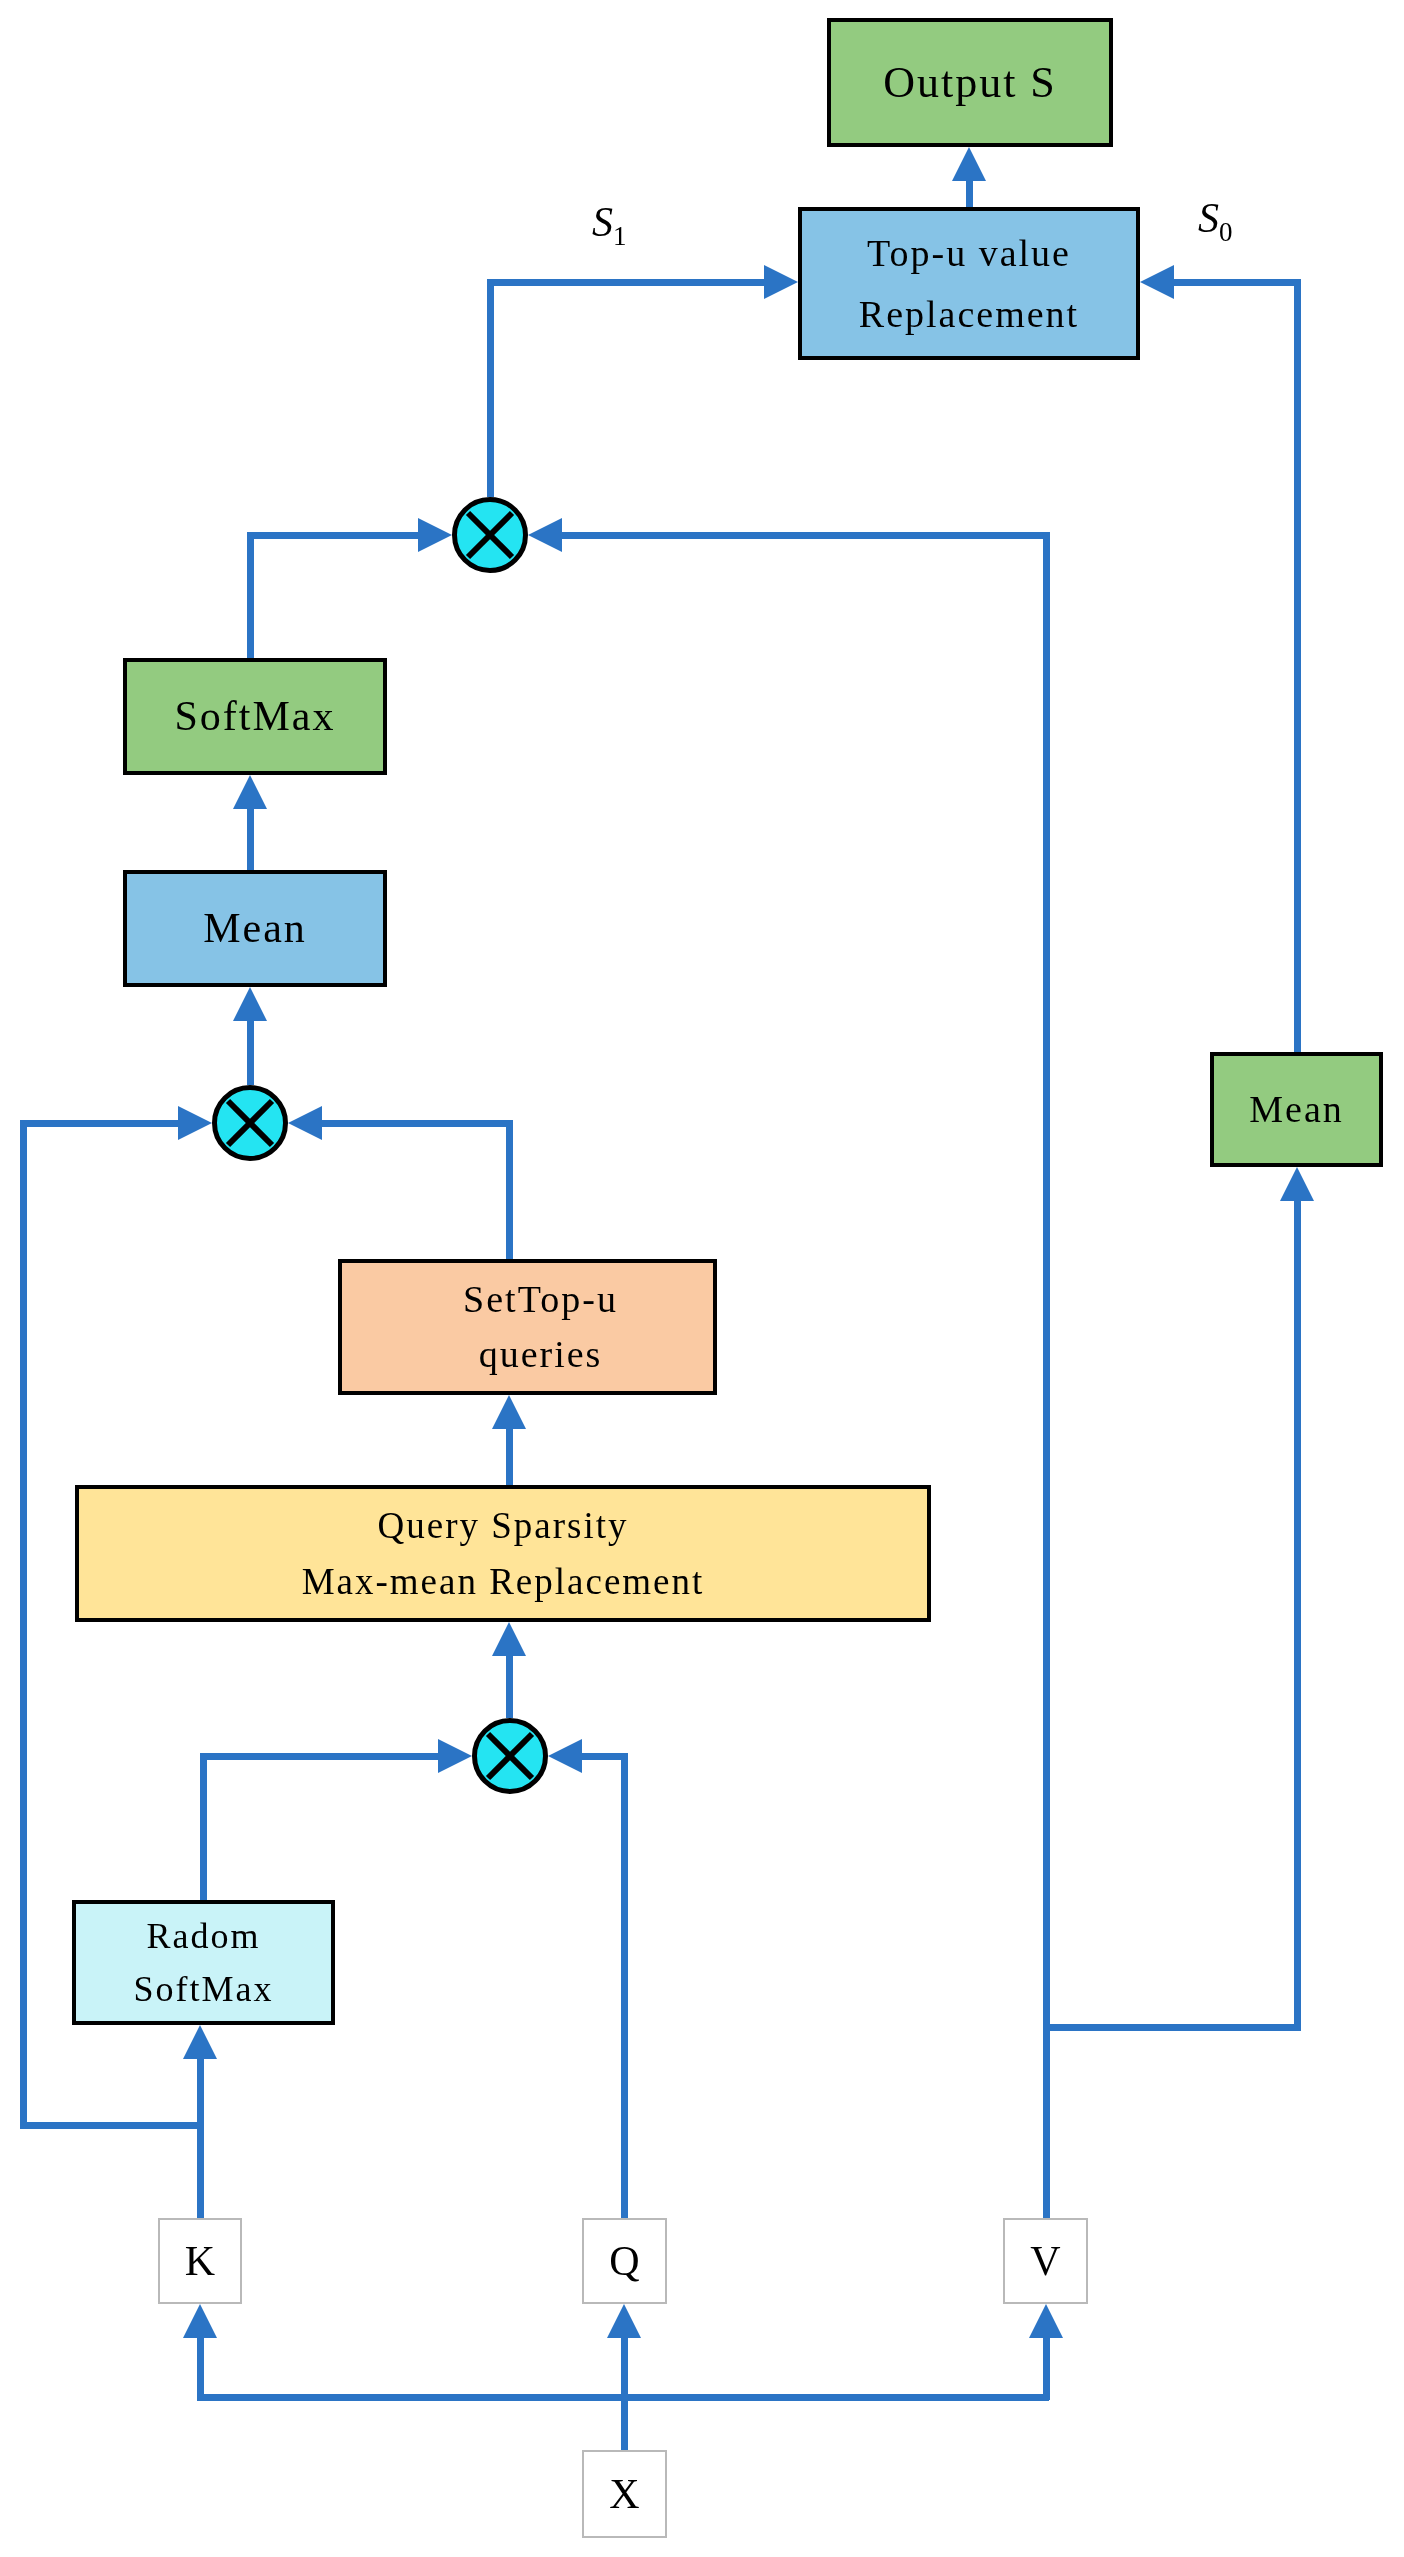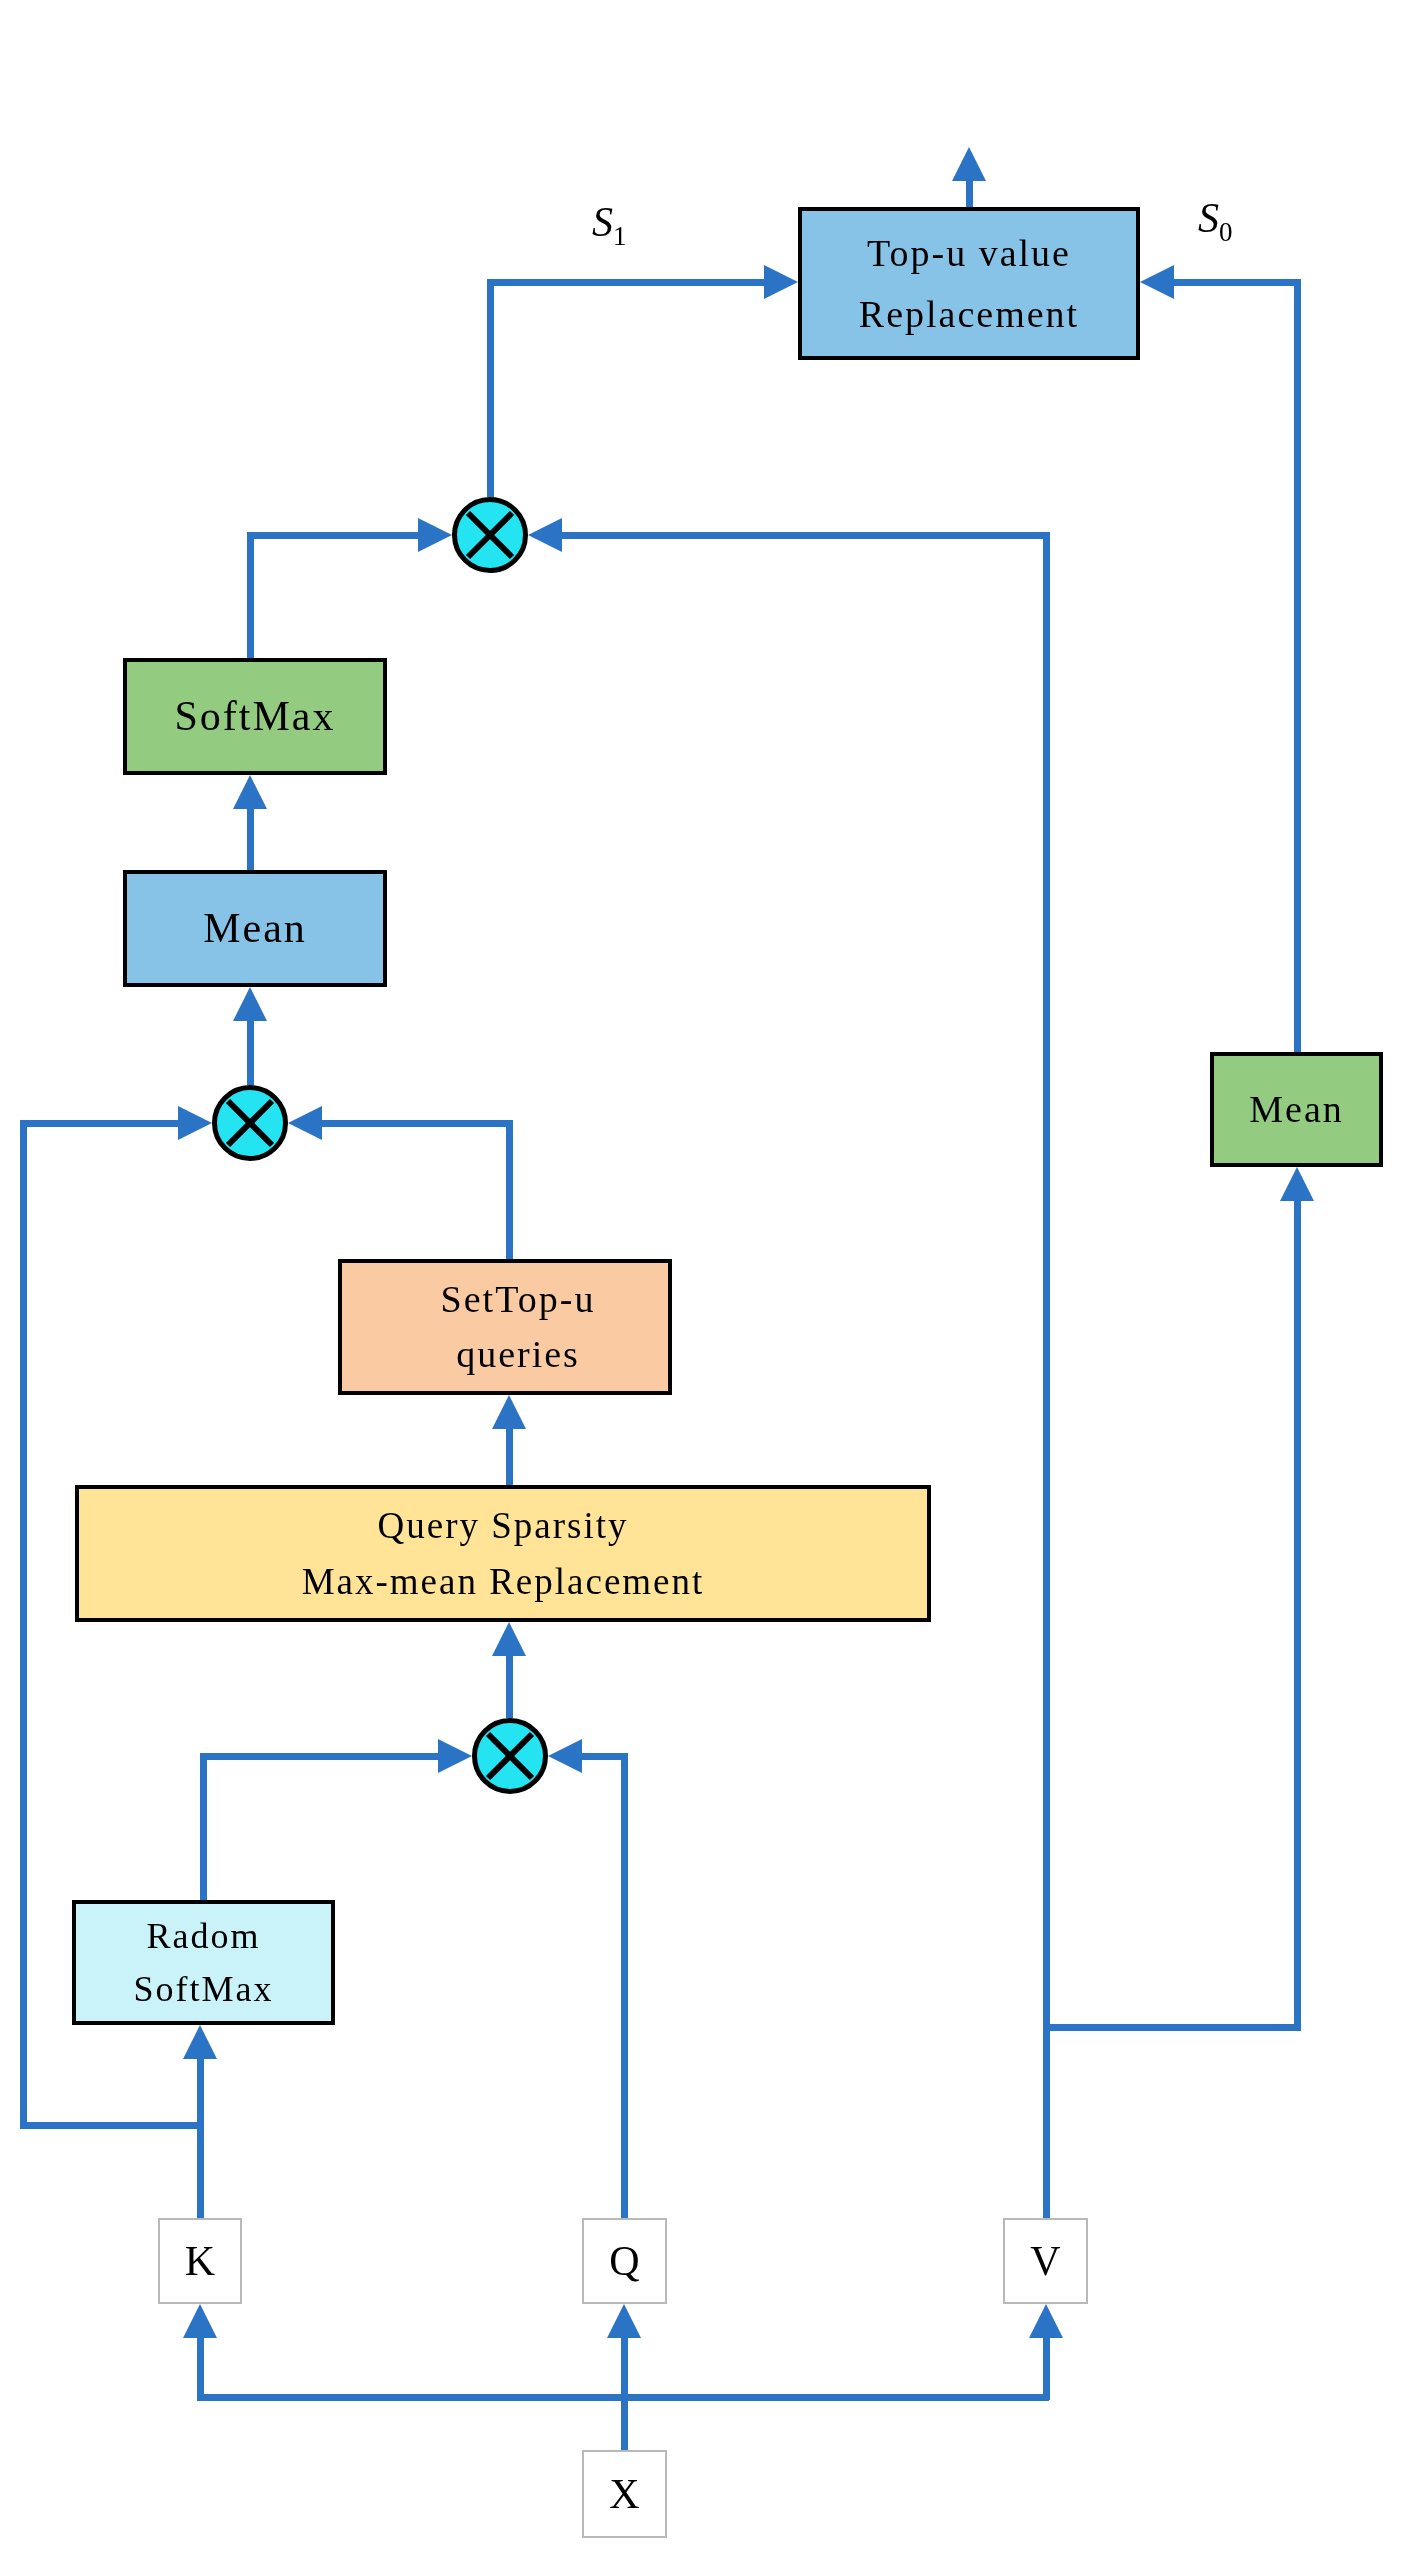--- a/index.html
+++ b/index.html
@@ -121,35 +121,38 @@
       <line x1="55" y1="11" x2="11" y2="55" stroke="#000" stroke-width="6"></line>
     </svg>
   </div>
   <div class="op" style="left:472px;top:1718px;">
     <svg width="66" height="66" viewBox="0 0 66 66">
       <line x1="11" y1="11" x2="55" y2="55" stroke="#000" stroke-width="6"></line>
       <line x1="55" y1="11" x2="11" y2="55" stroke="#000" stroke-width="6"></line>
     </svg>
   </div>
 
+  <div class="box green" style="left:827px;top:18px;width:286px;height:129px;font-size:44px;">
+    <span>Output S</span>
+  </div>
 
   <div class="box blue" style="left:798px;top:207px;width:342px;height:153px;font-size:38px;line-height:1.6;">
     <span>Top-u value</span>
     <span>Replacement</span>
   </div>
 
   <div class="box green" style="left:123px;top:658px;width:264px;height:117px;font-size:42px;">
     <span>SoftMax</span>
   </div>
 
   <div class="box blue" style="left:123px;top:870px;width:264px;height:117px;font-size:42px;">
     <span>Mean</span>
   </div>
 
-  <div class="box peach" style="left:338px;top:1259px;width:334px;height:136px;font-size:38px;line-height:1.45;padding-left:26px;">
+  <div class="box peach" style="left:338px;top:1259px;width:379px;height:136px;font-size:38px;line-height:1.45;padding-left:26px;">
     <span>SetTop-u</span>
     <span>queries</span>
   </div>
 
   <div class="box yellow" style="left:75px;top:1485px;width:856px;height:137px;font-size:37px;line-height:1.5;">
     <span>Query Sparsity</span>
     <span>Max-mean Replacement</span>
   </div>
 
   <div class="box cyanlight" style="left:72px;top:1900px;width:263px;height:125px;font-size:36px;line-height:1.45;">

